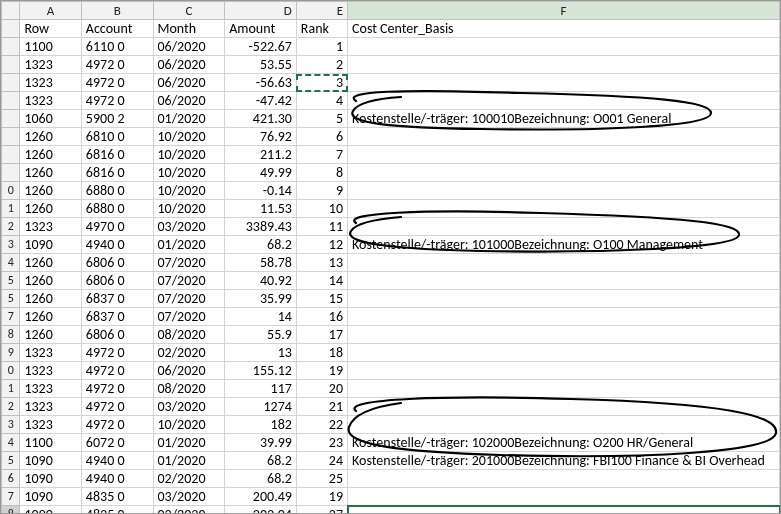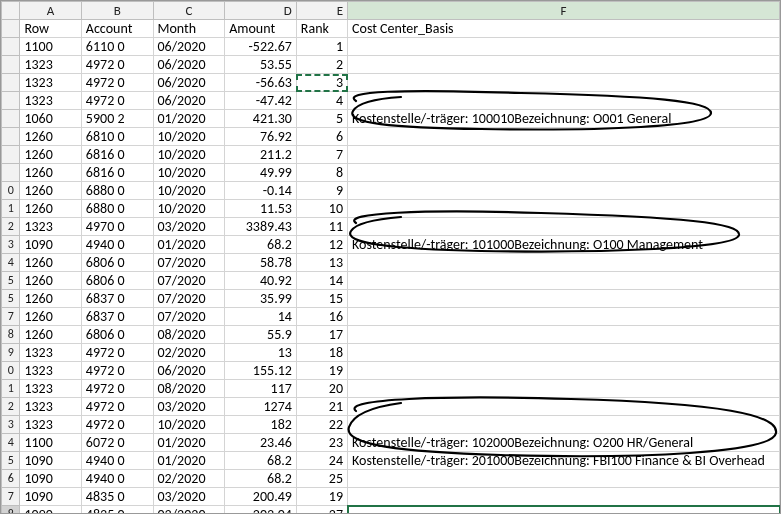--- a/index.html
+++ b/index.html
@@ -295,21 +295,21 @@
       <div class="cell cC txt">10/2020</div>
       <div class="cell cD num">182</div>
       <div class="cell cE num">22</div>
       <div class="cell cF txt"></div>
     </div>
     <div class="row">
       <div class="cell rnum">4</div>
       <div class="cell cA txt">1100</div>
       <div class="cell cB txt">6072 0</div>
       <div class="cell cC txt">01/2020</div>
-      <div class="cell cD num">23.46</div>
+      <div class="cell cD num">39.99</div>
       <div class="cell cE num">23</div>
       <div class="cell cF txt">Kostenstelle/-träger: 102000Bezeichnung: O200 HR/General</div>
     </div>
     <div class="row">
       <div class="cell rnum">5</div>
       <div class="cell cA txt">1090</div>
       <div class="cell cB txt">4940 0</div>
       <div class="cell cC txt">01/2020</div>
       <div class="cell cD num">68.2</div>
       <div class="cell cE num">24</div>

